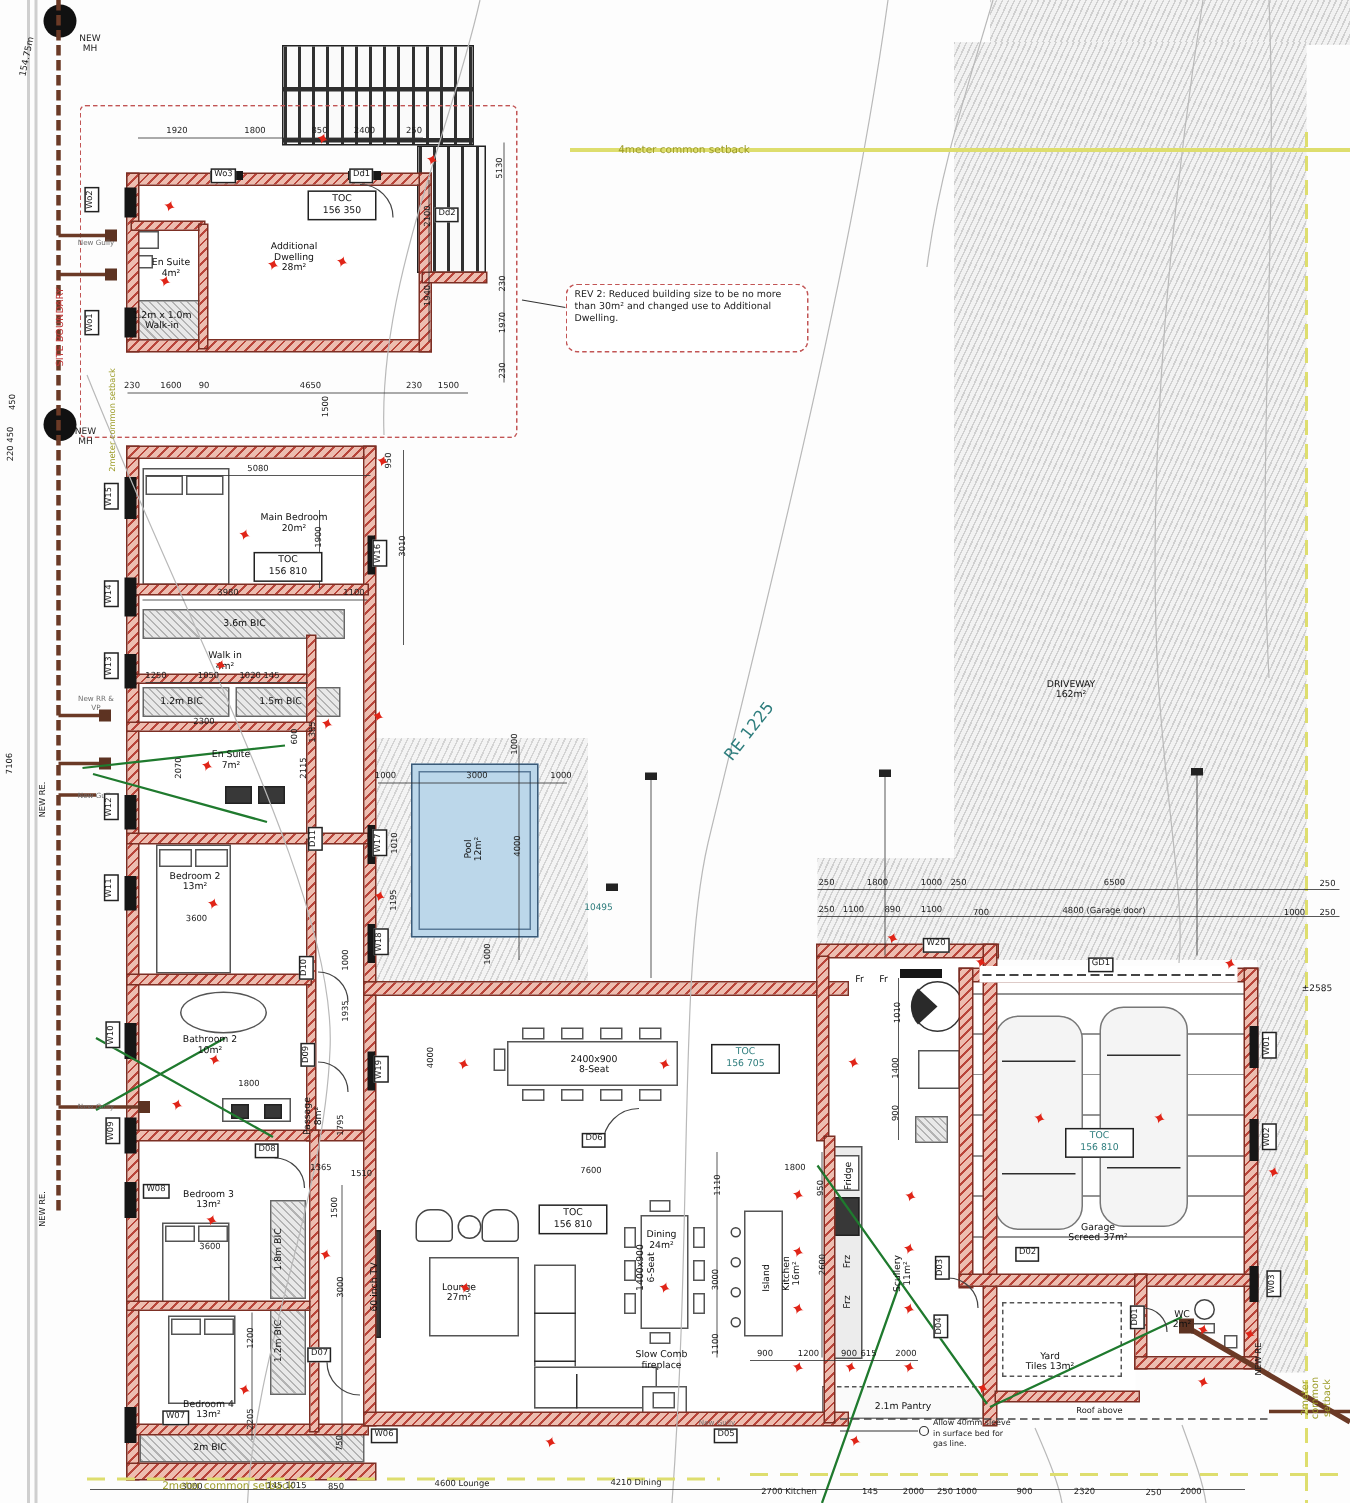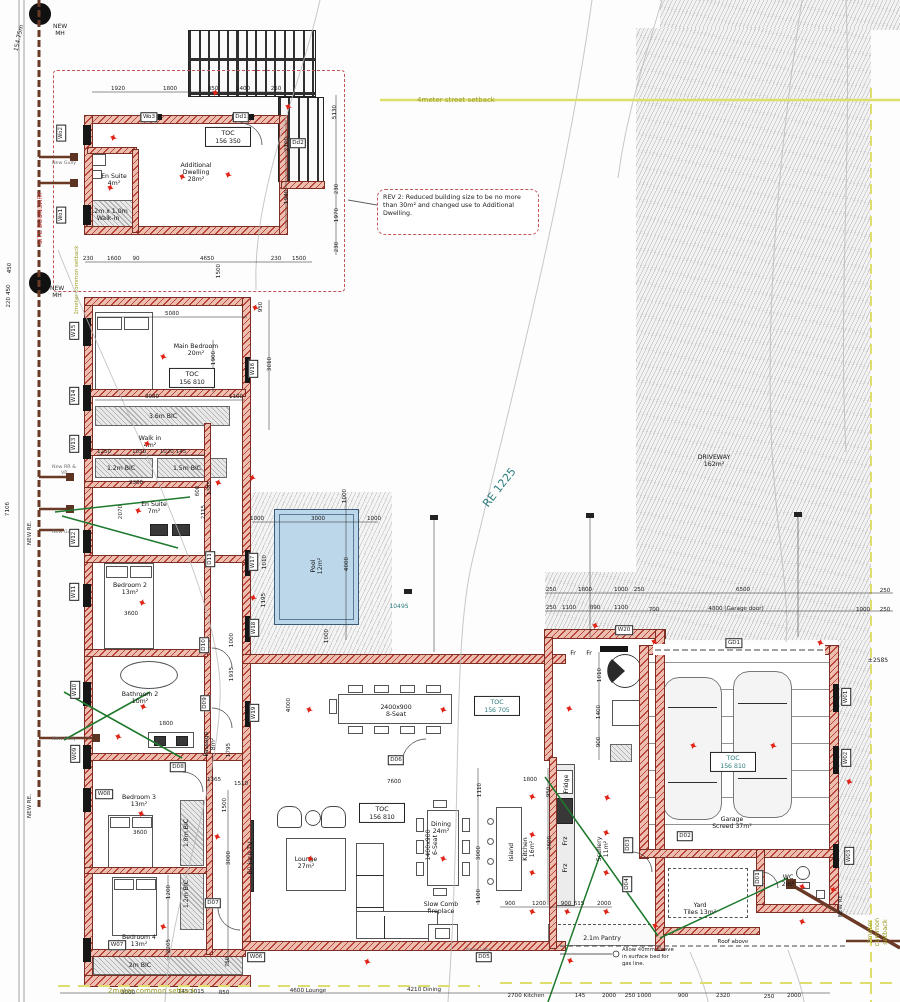--- a/index.html
+++ b/index.html
@@ -448,21 +448,21 @@
     <div class="lbl ann c-gray" style="left: 64px; top: 163px; font-size: 4.8px; transform: translate(-50%, -50%) rotate(0deg);">New Gully</div>
     <div class="lbl ann c-gray" style="left: 64px; top: 470px; font-size: 4.8px; transform: translate(-50%, -50%) rotate(0deg);">New RR &amp;
 VP</div>
     <div class="lbl ann c-gray" style="left: 64px; top: 532px; font-size: 4.8px; transform: translate(-50%, -50%) rotate(0deg);">New Gully</div>
     <div class="lbl ann c-gray" style="left: 64px; top: 739px; font-size: 4.8px; transform: translate(-50%, -50%) rotate(0deg);">New Gully</div>
     <div class="lbl ann c-gray" style="left: 478px; top: 950px; font-size: 4.8px; transform: translate(-50%, -50%) rotate(0deg);">New Gully</div>
     <div class="lbl ann" style="left: 19px; top: 38px; font-size: 6px; transform: translate(-50%, -50%) rotate(-78deg);">154.75m</div>
     <div class="lbl ann c-teal" style="left: 500px; top: 488px; font-size: 11px; transform: translate(-50%, -50%) rotate(-52deg);">RE 1225</div>
     <div class="lbl ann c-teal" style="left: 399px; top: 606px; font-size: 6px; transform: translate(-50%, -50%) rotate(0deg);">10495</div>
     <div class="lbl ann" style="left: 878px; top: 660px; font-size: 6px; transform: translate(-50%, -50%) rotate(0deg);">±2585</div>
-    <div class="lbl ann c-olive" style="left: 456px; top: 100px; font-size: 7px; transform: translate(-50%, -50%) rotate(0deg);">4meter street setback</div>
+    <div class="lbl ann c-olive" style="left: 456px; top: 100px; font-size: 7px; transform: translate(-50%, -50%) rotate(0deg);">4meter common setback</div>
     <div class="lbl ann c-olive" style="left: 152px; top: 991px; font-size: 7px; transform: translate(-50%, -50%) rotate(0deg);">2meter common setback</div>
     <div class="lbl ann c-olive" style="left: 878px; top: 932px; font-size: 6.5px; transform: translate(-50%, -50%) rotate(-90deg);">2meter common setback</div>
     <div class="lbl ann c-olive" style="left: 76px; top: 280px; font-size: 5.5px; transform: translate(-50%, -50%) rotate(-90deg);">2meter common setback</div>
     <div class="lbl ann" style="left: 733px; top: 941px; font-size: 5.5px; transform: translate(-50%, -50%) rotate(0deg);">Roof above</div>
     <div class="lbl open" style="left: 74px; top: 331px; transform: translate(-50%, -50%) rotate(-90deg);">W15</div>
     <div class="lbl open" style="left: 74px; top: 396px; transform: translate(-50%, -50%) rotate(-90deg);">W14</div>
     <div class="lbl open" style="left: 74px; top: 444px; transform: translate(-50%, -50%) rotate(-90deg);">W13</div>
     <div class="lbl open" style="left: 74px; top: 538px; transform: translate(-50%, -50%) rotate(-90deg);">W12</div>
     <div class="lbl open" style="left: 74px; top: 592px; transform: translate(-50%, -50%) rotate(-90deg);">W11</div>
     <div class="lbl open" style="left: 75px; top: 690px; transform: translate(-50%, -50%) rotate(-90deg);">W10</div>

